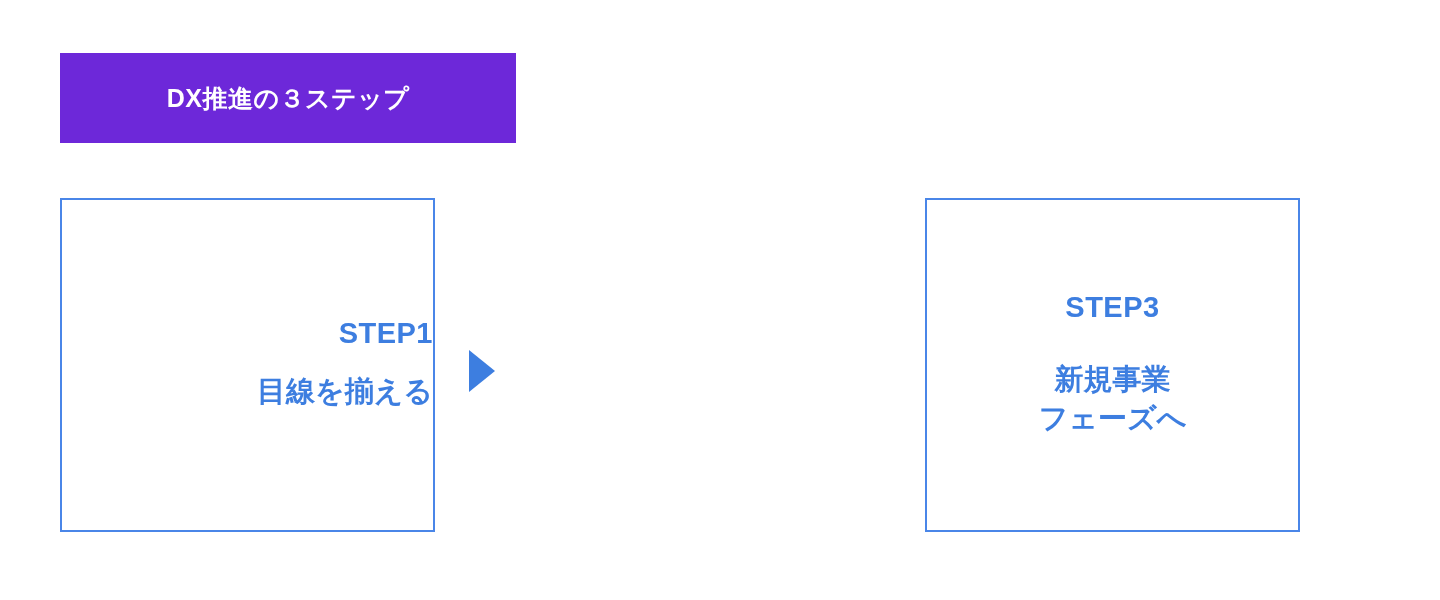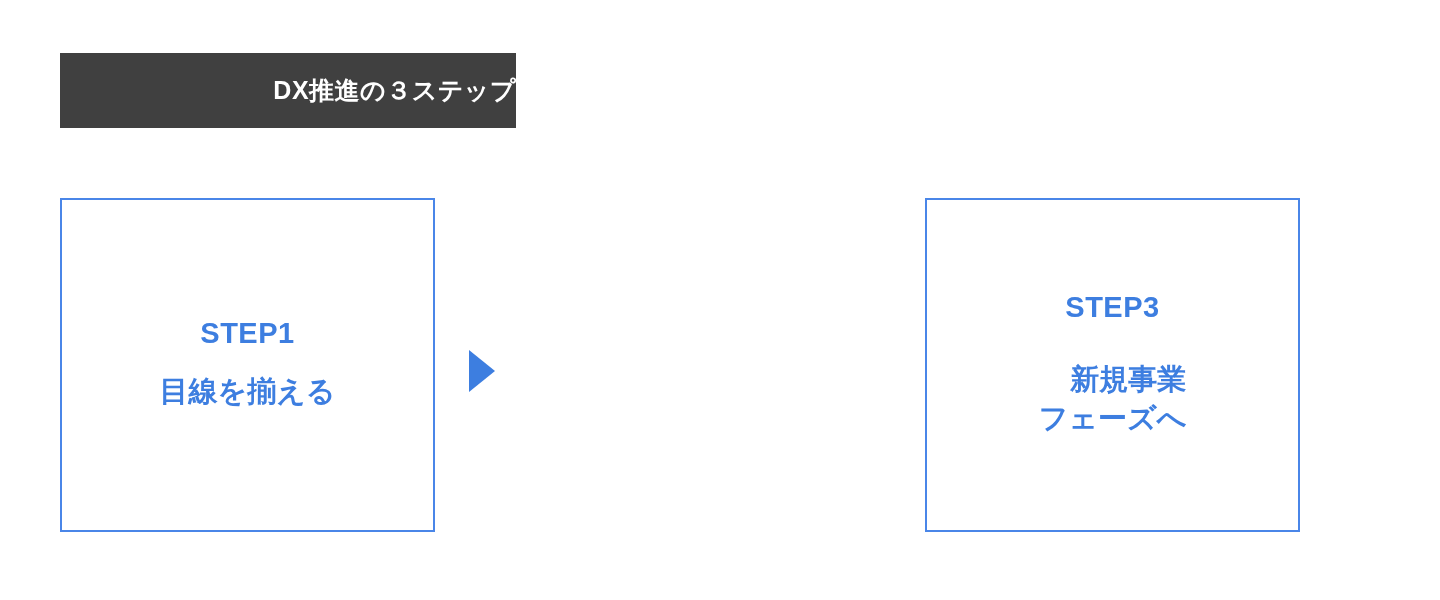--- a/index.html
+++ b/index.html
@@ -15,25 +15,25 @@
     overflow: hidden;
     position: relative;
   }
 
   
   .banner {
     position: absolute;
     left: 60px;
     top: 53px;
     width: 456px;
-    height: 75px;
-    background: #404040;
+    height: 90px;
+    background: #6d28d9;
     display: flex;
     align-items: center;
-    justify-content: flex-end;
+    justify-content: center;
     box-sizing: border-box;
   }
   .banner-title {
     color: #ffffff;
     font-size: 25px;
     font-weight: bold;
     letter-spacing: 0.5px;
     line-height: 1;
     white-space: nowrap;
   }
@@ -53,21 +53,21 @@
     width: 375px;
     height: 334px;
     background: #ffffff;
     border: 2px solid #4a86e8;
     box-sizing: border-box;
     display: flex;
     flex-direction: column;
     align-items: center;
     justify-content: center;
   }
-  .step-card.card-1 { left: 0px; }
+  .step-card.card-1 { left: 0px; align-items: flex-end; }
   .step-card.card-2 { left: 460px; }
   .step-card.card-3 { left: 865px; }
 
   .step-label {
     color: #3d7ee0;
     font-size: 29px;
     font-weight: bold;
     line-height: 1;
     letter-spacing: 0.5px;
     white-space: nowrap;
@@ -77,21 +77,20 @@
     font-size: 29px;
     font-weight: bold;
     line-height: 1.32;
     text-align: center;
     margin-top: 24px;
     white-space: pre-line;
   }
   
   .step-card.card-3 .step-desc {
     margin-top: 38px;
-    text-align: right;
   }
 
   
   .step-arrow {
     position: absolute;
     top: 152px;
     width: 0;
     height: 0;
     border-top: 21px solid transparent;
     border-bottom: 21px solid transparent;

